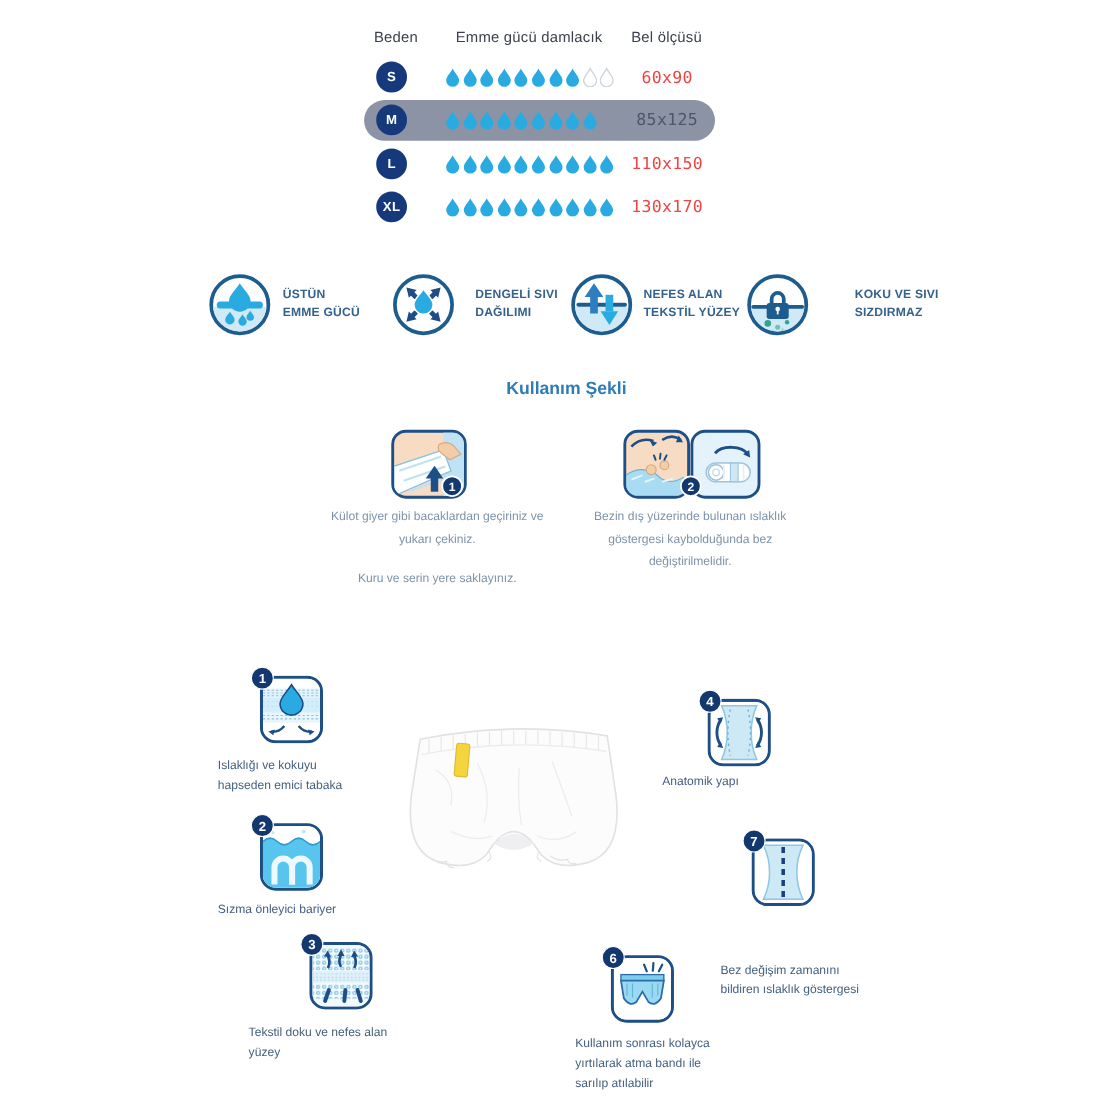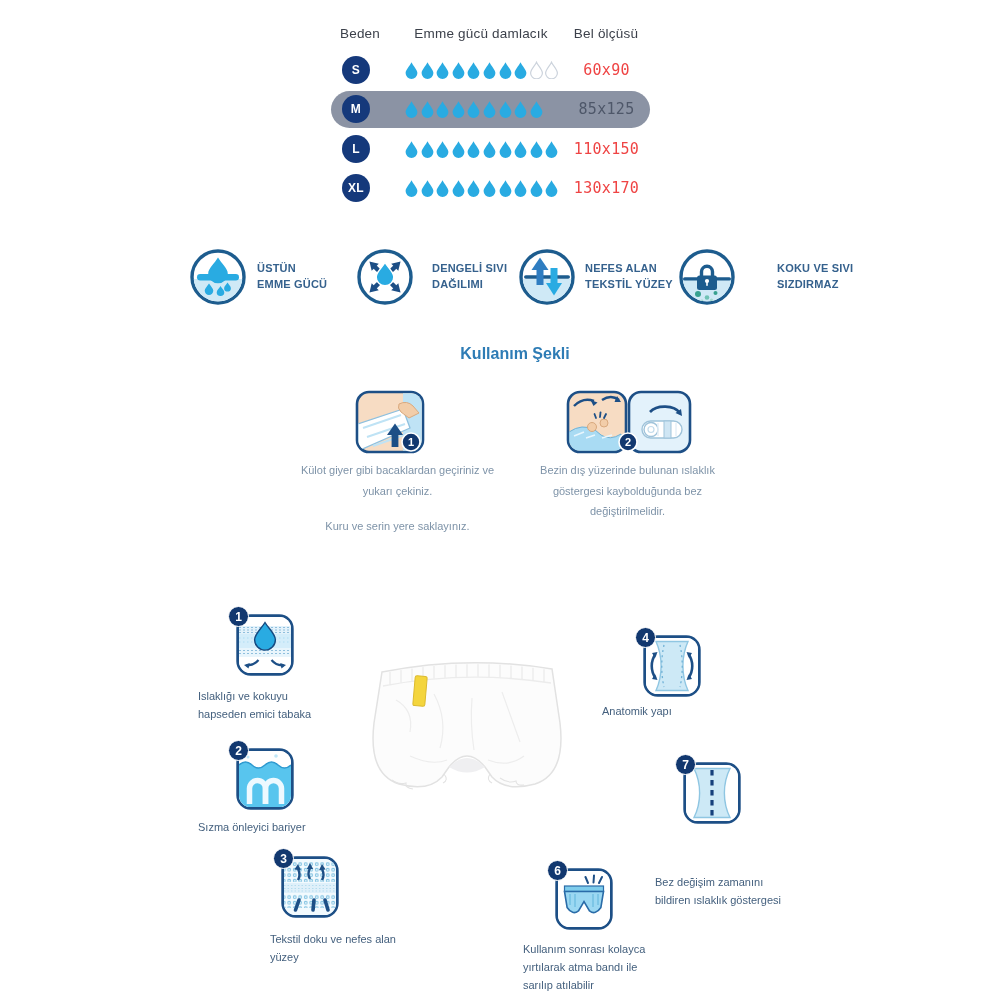--- a/index.html
+++ b/index.html
@@ -437,21 +437,21 @@
               <path d="M41 8l-3 6.2 6.6-.6z"></path>
             </g>
             <g stroke="#1d4f86" stroke-width="3.6" stroke-linecap="round">
               <path d="M18 44l-3.5 10"></path>
               <path d="M33 44l-1 10"></path>
               <path d="M44 44l3 10"></path>
             </g>
           </g>
         </svg></div>
       <div class="callout-badge" style="left: 273px; top: 848px;">3</div>
-      <div class="callout-text" style="left: 226px; top: 930px; width: 142px; margin-left: 44px;">Tekstil doku ve nefes alan yüzey</div>
+      <div class="callout-text" style="left: 226px; top: 930px; width: 142px;">Tekstil doku ve nefes alan yüzey</div>
       <div class="callout-icon" style="left: 643px; top: 635px;"><svg width="58" height="62" viewBox="0 0 58 62">
           <defs>
             <clipPath id="cc3">
               <rect x="3" y="3" width="52" height="56" rx="11.5"></rect>
             </clipPath>
           </defs>
           <rect x="1.7" y="1.7" width="54.6" height="58.6" rx="13" fill="#fff" stroke="#1d4f86" stroke-width="2.8"></rect>
           <g clip-path="url(#cc3)">
             <rect x="3" y="3" width="52" height="56" fill="#fff"></rect>
             <path d="M13 6.5h32c-6.8 15-6.8 34 0 49H13c6.8-15 6.8-34 0-49Z" fill="#cde9f6" stroke="#8fc6e2" stroke-width="1.4"></path>

